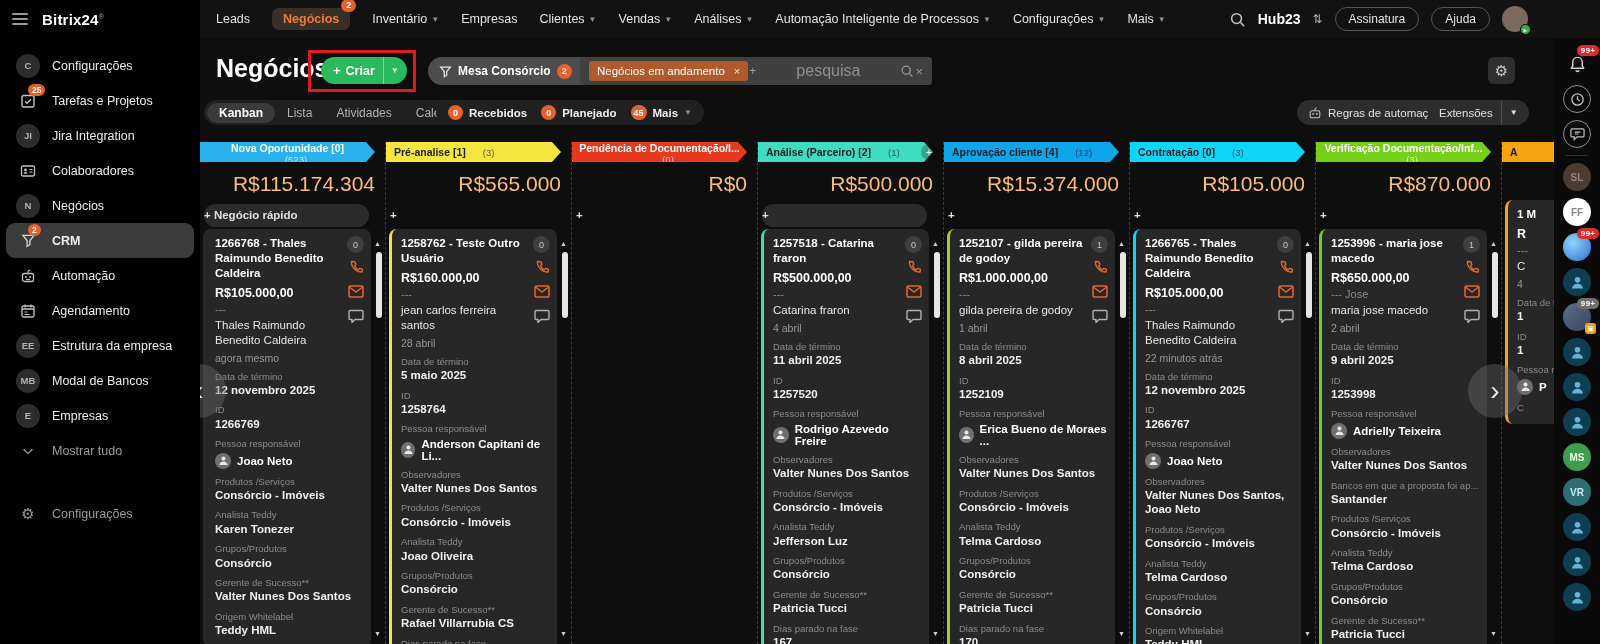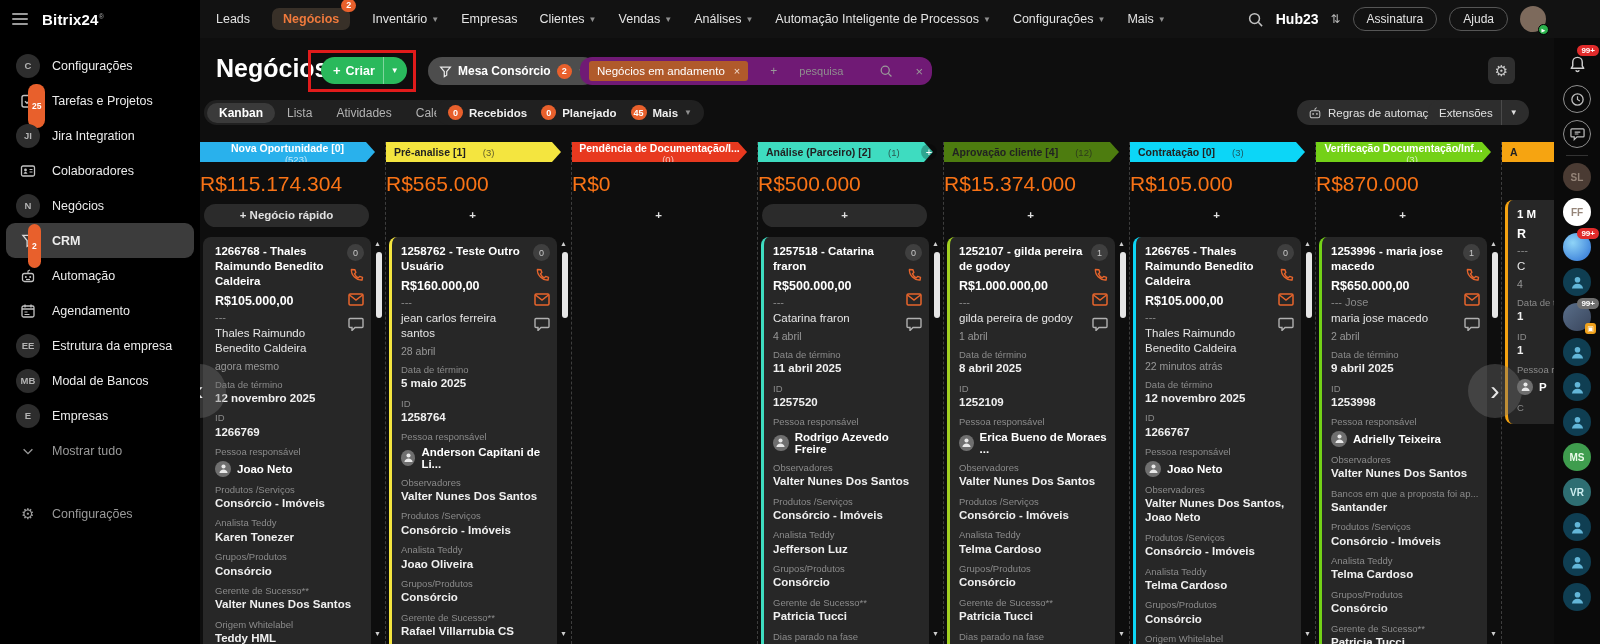--- a/index.html
+++ b/index.html
@@ -16,41 +16,41 @@
   .burger span{height:2px;background:#9a9a9a;border-radius:1px;}
   .logo{font-size:15px;font-weight:bold;color:#fff;letter-spacing:.2px;}
   .logo sup{font-size:7px;color:#aaa;font-weight:normal;}
   #topnav{display:flex;align-items:center;gap:22px;padding-left:16px;flex:1;height:38px;}
   .tnav-item{position:relative;display:flex;align-items:center;gap:4px;color:#e3e3e3;
              font-size:12.5px;cursor:pointer;white-space:nowrap;}
   .tnav-item.active{background:#383028;color:#f07a3c;padding:4px 11px;border-radius:7px;font-weight:bold;}
   .tnav-badge{position:absolute;top:-9px;right:-6px;background:#e8602c;color:#fff;font-size:9px;
               font-weight:bold;border-radius:8px;padding:1px 5px;line-height:11px;}
   .chev{font-size:8px;color:#8f8f8f;}
-  .tb-right{display:flex;align-items:center;gap:12px;padding-right:54px;}
+  .tb-right{display:flex;align-items:center;gap:12px;padding-right:72px;}
   .tb-search{width:17px;height:17px;cursor:pointer;}
   .portal{font-size:14px;font-weight:bold;}
   .swap{color:#bbb;font-size:12px;cursor:pointer;}
   .pill-btn{border:1px solid #565656;border-radius:14px;padding:4px 13px;font-size:12px;
             color:#e4e4e4;cursor:pointer;white-space:nowrap;}
   .tb-avatar{width:26px;height:26px;border-radius:50%;background:#7d6a5c;position:relative;cursor:pointer;}
   .tb-avatar .dot{position:absolute;right:-3px;bottom:-3px;width:11px;height:11px;border-radius:50%;
                   background:#2bb24c;border:1px solid #000;color:#fff;font-size:5px;line-height:10px;text-align:center;}
 
   
   #sidebar{position:absolute;left:0;top:38px;width:200px;height:606px;background:#000;
            padding-top:10px;z-index:50;}
   .sb-item{display:flex;align-items:center;gap:12px;height:35px;margin:0 6px;padding:0 8px 0 10px;
            border-radius:9px;font-size:12.5px;color:#ececec;position:relative;cursor:pointer;}
   .sb-item.active{background:#3c3c3c;font-weight:bold;}
   .sb-item.muted{color:#9a9a9a;}
   .sb-icon{width:24px;height:24px;flex:0 0 24px;display:flex;align-items:center;justify-content:center;}
   .sb-icon.circle{border-radius:50%;background:#2d2d2d;color:#b3b3b3;font-size:9.5px;font-weight:bold;}
   .sb-badge{position:absolute;left:22px;top:1px;background:#e8602c;color:#fff;font-size:8.5px;
-            font-weight:bold;border-radius:8px;padding:17px 4px;line-height:10px;}
+            font-weight:bold;border-radius:8px;padding:1px 4px;line-height:10px;}
   #sb-footer{display:flex;align-items:center;gap:12px;margin:30px 6px 0;padding:0 8px 0 10px;
              height:32px;color:#9a9a9a;font-size:12.5px;cursor:pointer;}
   #sb-footer .g{font-size:15px;color:#9a9a9a;width:24px;text-align:center;}
 
   
   #main{position:absolute;left:200px;top:38px;width:1400px;height:606px;background:#0e0e0e;}
   #page-title{position:absolute;left:16px;top:16px;font-size:25px;font-weight:bold;color:#fff;}
   #pin{position:absolute;left:132px;top:26px;opacity:.75;}
   #annot{position:absolute;left:108px;top:12px;width:108px;height:42px;border:3px solid #e01b1b;
          z-index:45;pointer-events:none;}
@@ -58,27 +58,27 @@
               display:flex;align-items:center;padding:0 8px 0 12px;cursor:pointer;z-index:46;}
   #create-btn .plus{font-size:13px;font-weight:bold;margin-right:5px;}
   #create-btn .lbl{font-size:12.5px;font-weight:bold;}
   #create-btn .dd{margin-left:8px;padding-left:7px;border-left:1px solid rgba(255,255,255,.4);
                   font-size:8px;line-height:27px;}
   #pipeline-btn{position:absolute;left:228px;top:19px;height:28px;background:#4d4d4d;border-radius:14px;
                 display:flex;align-items:center;gap:6px;padding:0 11px;cursor:pointer;}
   #pipeline-btn .lbl{font-size:12px;font-weight:bold;}
   .obadge{background:#e8602c;color:#fff;font-size:9px;font-weight:bold;min-width:15px;height:15px;
           border-radius:8px;display:inline-flex;align-items:center;justify-content:center;padding:0 3px;}
-  #filterbar{position:absolute;left:380px;top:19px;width:352px;height:28px;background:#701a75;
-             border-radius:12px;display:flex;align-items:center;padding:0 9px;gap:22px;cursor:text;}
+  #filterbar{position:absolute;left:380px;top:19px;width:352px;height:28px;background:#404040;
+             border-radius:4px;display:flex;align-items:center;padding:0 9px;gap:1px;cursor:text;}
   #filter-chip{background:#b05a2b;border-radius:3px;padding:4px 8px;display:flex;align-items:center;
                gap:9px;font-size:11.5px;color:#fff;white-space:nowrap;}
   #filter-chip .x{color:#f3ddcf;font-size:11px;cursor:pointer;}
   #filterbar .plus{color:#9a9a9a;font-size:12px;}
-  #filterbar .ph{color:#8f8f8f;font-size:11px;flex:1;}
+  #filterbar .ph{color:#8f8f8f;font-size:16px;flex:1;text-align:center;}
   #filterbar .fi{color:#9a9a9a;font-size:13px;cursor:pointer;}
   #gear-btn{position:absolute;left:1288px;top:19px;width:27px;height:27px;background:#2f2f2f;
             border-radius:6px;color:#c9c9c9;font-size:15px;display:flex;align-items:center;
             justify-content:center;cursor:pointer;}
 
   #tabs{position:absolute;left:4px;top:62px;height:25px;background:#202020;border-radius:13px;
         display:flex;align-items:center;padding:0 3px;}
   .tab{padding:3px 12px;font-size:12px;color:#b3b3b3;border-radius:11px;cursor:pointer;white-space:nowrap;}
   .tab.active{background:#3a3a3a;color:#fff;font-weight:bold;}
   #counters{position:absolute;left:236px;top:62px;height:25px;background:#202020;border-radius:13px;
@@ -94,23 +94,23 @@
   #board{position:absolute;left:0;top:104px;width:1400px;height:502px;display:flex;overflow:hidden;}
   .kcol{flex:0 0 186px;width:186px;position:relative;border-right:1px dashed #3d3d3d;}
   .khead{height:20px;margin-right:10px;display:flex;align-items:center;padding:0 8px;
          font-size:10.5px;font-weight:bold;color:#222;white-space:nowrap;overflow:hidden;
          clip-path:polygon(0 0,calc(100% - 9px) 0,100% 50%,calc(100% - 9px) 100%,0 100%);}
   .khead.light{color:#fff;flex-direction:column;}
   .khead-sub{font-weight:normal;opacity:.7;margin-left:17px;font-size:9.5px;}
   .khead-plus{position:absolute;right:6px;top:2px;width:16px;height:16px;border-radius:50%;
               background:rgba(0,0,0,.25);color:#fff;font-size:11px;display:flex;align-items:center;
               justify-content:center;cursor:pointer;z-index:5;}
-  .ktotal{height:36px;line-height:44px;text-align:left;font-size:21px;color:#f97316;margin-right:10px;}
-  .kquick{height:23px;line-height:23px;text-align:center;font-size:11.5px;font-weight:bold;
-          color:#e0e0e0;margin:6px 16px 10px 4px;cursor:pointer;}
+  .ktotal{height:36px;line-height:44px;text-align:right;font-size:21px;color:#fdba74;margin-right:10px;}
+  .kquick{height:23px;line-height:23px;text-align:left;font-size:11.5px;font-weight:bold;
+          color:#e0e0e0;margin:6px 16px 2px 4px;cursor:pointer;}
   .kquick.pill{background:#2b2b2b;border-radius:12px;}
   .kcards{margin:2px 14px 0 3px;}
   .card{background:#272727;border-radius:8px;border-left:3px solid transparent;
         padding:7px 8px 10px 9px;position:relative;}
   .c-title{font-size:11.5px;font-weight:bold;line-height:1.3;padding-right:24px;cursor:pointer;}
   .c-badge{position:absolute;top:7px;right:7px;width:17px;height:17px;border-radius:50%;
            background:#3f3f3f;color:#c9c9c9;font-size:9px;display:flex;align-items:center;justify-content:center;}
   .c-icons{position:absolute;top:30px;right:7px;display:flex;flex-direction:column;gap:10px;align-items:center;}
   .c-ic{cursor:pointer;display:block;height:15px;}
   .c-amount{font-size:12.5px;font-weight:bold;margin-top:5px;}
@@ -135,21 +135,21 @@
   #nav-next{left:1268px;}
 
   
   #rail{position:absolute;right:0;top:38px;width:46px;height:606px;background:#0a0a0a;z-index:55;
         display:flex;flex-direction:column;align-items:center;padding-top:12px;gap:7px;}
   .rail-item{width:28px;height:28px;border-radius:50%;position:relative;display:flex;
              align-items:center;justify-content:center;cursor:pointer;flex:0 0 28px;}
   .rail-item.ring{border:1.5px solid #8f8f8f;color:#c5c5c5;font-size:13px;}
   .rail-div{width:22px;height:1px;background:#333;flex:0 0 1px;}
   .rail-badge{position:absolute;top:-5px;right:-8px;background:#e02b2b;color:#fff;font-size:8px;
-              font-weight:bold;border-radius:8px;padding:1px 4px;line-height:9px;}
+              font-weight:bold;border-radius:8px;padding:1px 4px;line-height:9px;font-family:Liberation Mono, monospace;}
   .rail-badge.gray{background:#6f6f6f;}
   .rail-mini{position:absolute;right:-5px;bottom:-3px;width:11px;height:11px;border-radius:3px;
              background:#f0a11b;color:#fff;font-size:7px;display:flex;align-items:center;justify-content:center;}
   .rail-initials{font-size:10px;font-weight:bold;}
 </style>
 </head>
 <body>
 
 <div id="app">
 
@@ -567,21 +567,21 @@
               <div class="fv">Patricia Tucci</div>
               <div class="fl">Dias parado na fase</div>
               <div class="fv">167</div>
             </div>
           </div>
           <div class="scr scr-up">▲</div>
           <div class="scr-thumb"></div>
           <div class="scr scr-dn">▼</div>
         </div>
         <div class="kcol">
-          <div class="khead" style="background: #4d7c0f;">
+          <div class="khead" style="background: #0ea5e9;">
             <span class="khead-name">Aprovação cliente [4]</span>
             <span class="khead-sub">(12)</span>
           </div>
           <div class="ktotal">R$15.374.000</div>
           <div class="kquick">+</div>
           <div class="kcards">
             <div class="card" style="border-left-color: rgb(162, 208, 33);">
               <div class="c-title">1252107 - gilda pereira de godoy</div>
               <div class="c-badge">1</div>
               <div class="c-icons">

